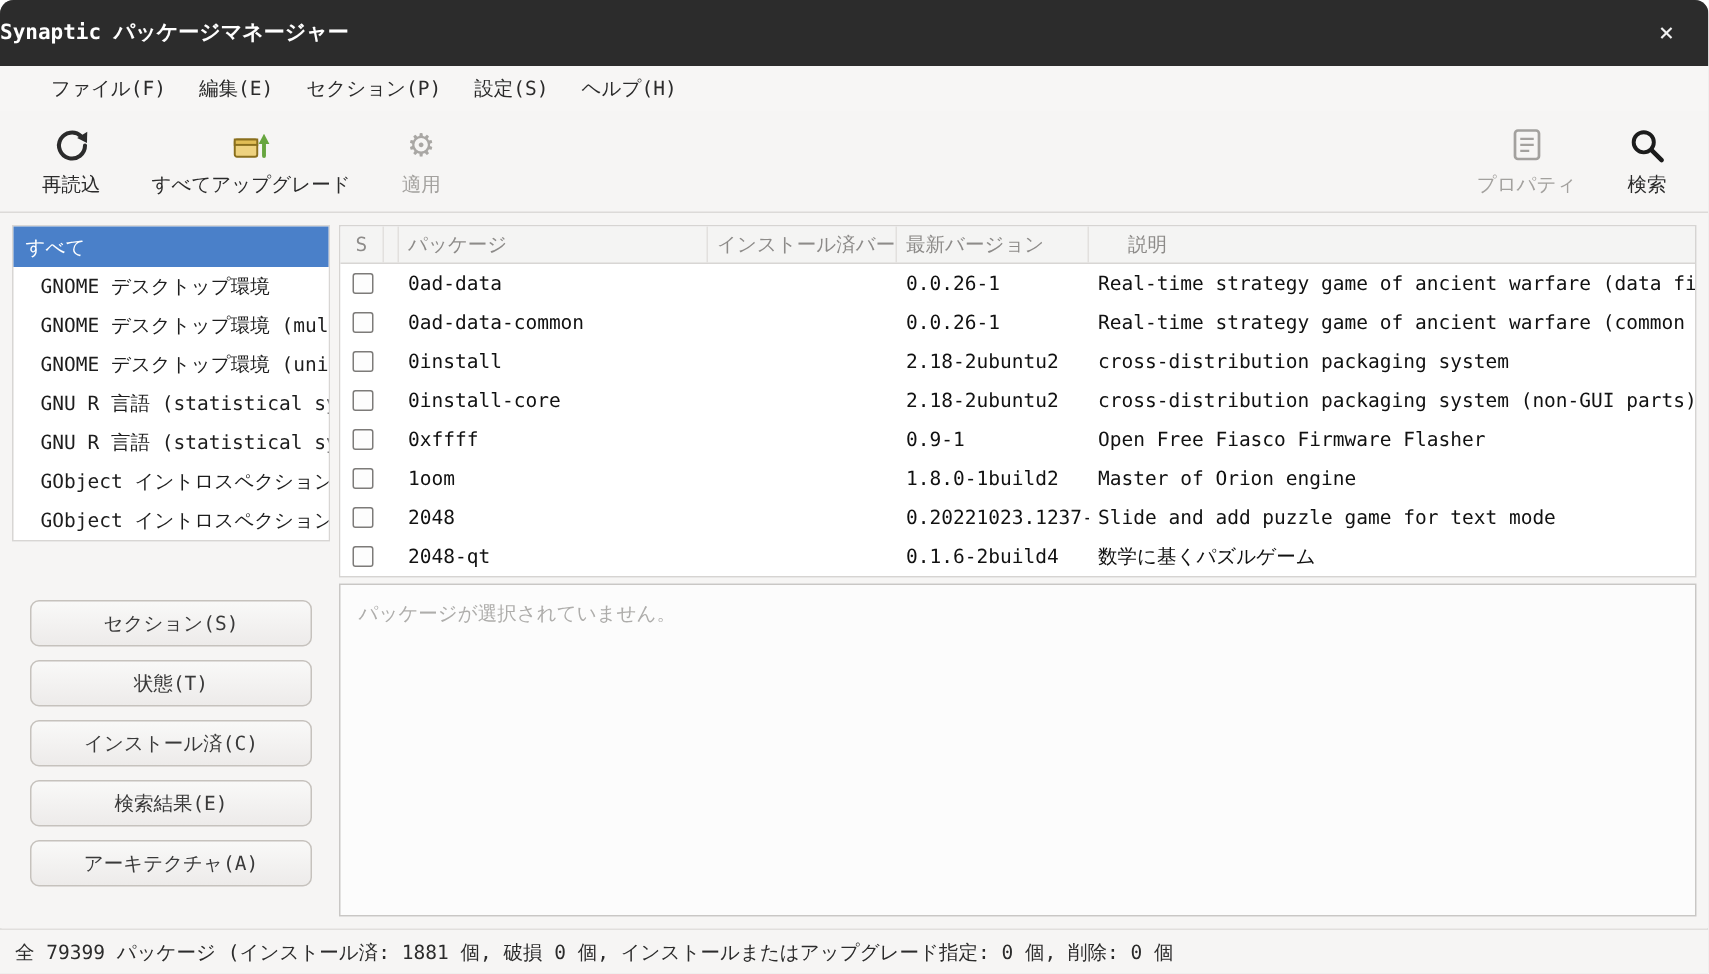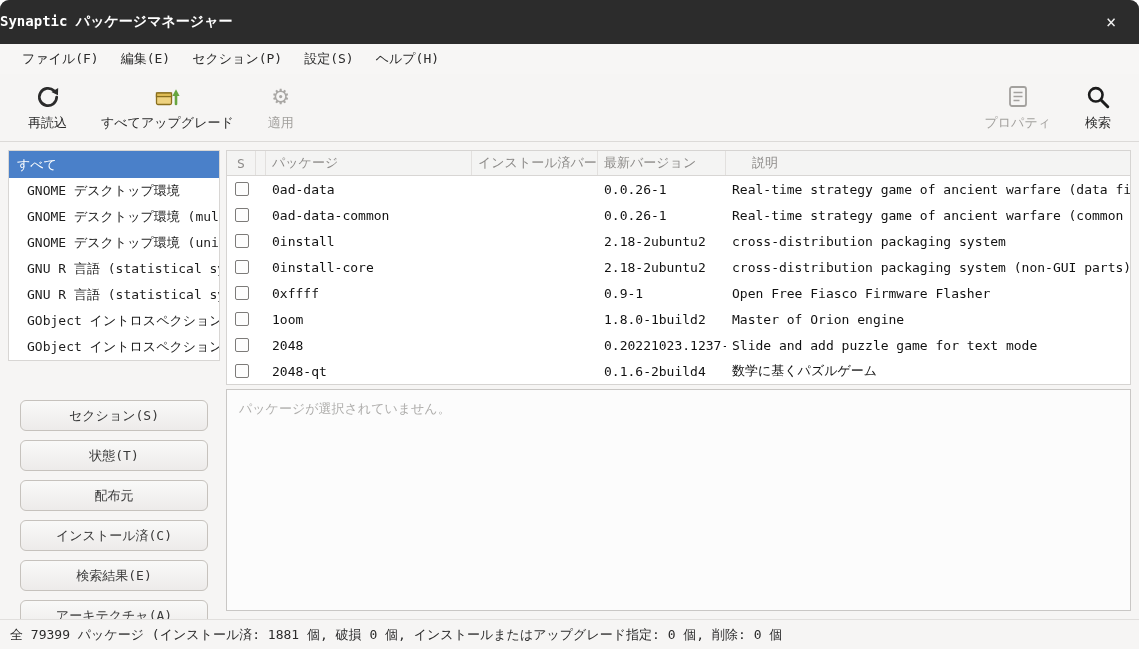--- a/index.html
+++ b/index.html
@@ -25,21 +25,21 @@
   }
   .close-button{
     position:absolute;right:14px;top:50%;transform:translateY(-50%);
     background:none;border:none;color:#f2f2f2;font-size:17px;line-height:1;
     width:28px;height:28px;border-radius:50%;
     font-family:"DejaVu Sans Mono", monospace;
   }
   
   .menubar{
     height:30px;background:#f7f6f5;display:flex;align-items:center;
-    padding:0 12px;gap:2px;flex:none;
+    padding:0 24px;gap:2px;flex:none;
   }
   .menu-item{padding:4px 10px;font-size:13px;color:#2b2b2b;white-space:nowrap;}
   
   .toolbar{
     height:68px;background:#f6f5f4;display:flex;align-items:center;
     padding:0 16px;gap:10px;border-bottom:1px solid #dcdad8;flex:none;
   }
   .tool-button{
     display:flex;flex-direction:column;align-items:center;gap:4px;
     padding:4px 12px;background:none;border:none;font-size:13px;color:#2b2b2b;
@@ -182,21 +182,20 @@
           <div class="filter-item">GNOME デスクトップ環境 (multi</div>
           <div class="filter-item">GNOME デスクトップ環境 (unive</div>
           <div class="filter-item">GNU R 言語 (statistical syst</div>
           <div class="filter-item">GNU R 言語 (statistical syst</div>
           <div class="filter-item">GObject イントロスペクションテ</div>
           <div class="filter-item">GObject イントロスペクションテ</div>
         </div>
       <div class="filter-buttons">
           <button class="filter-button">セクション(S)</button>
           <button class="filter-button">状態(T)</button>
-          <button class="filter-button">配布元</button>
           <button class="filter-button">インストール済(C)</button>
           <button class="filter-button">検索結果(E)</button>
           <button class="filter-button">アーキテクチャ(A)</button>
         </div>
     </div>
 
     <div class="main">
       <div class="package-list">
         <div class="pkg-header">
             <div class="h-cell col-s">S</div>

